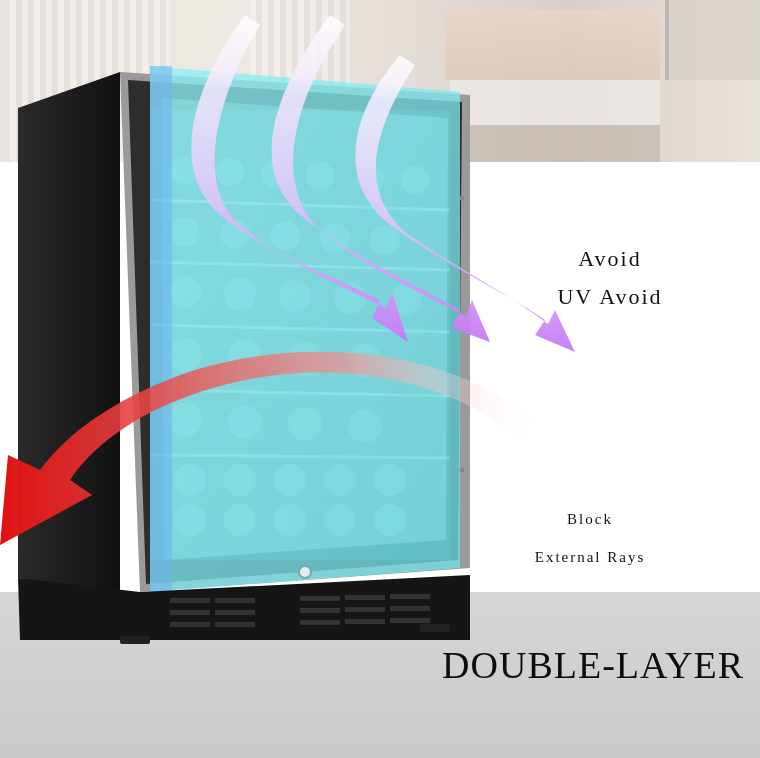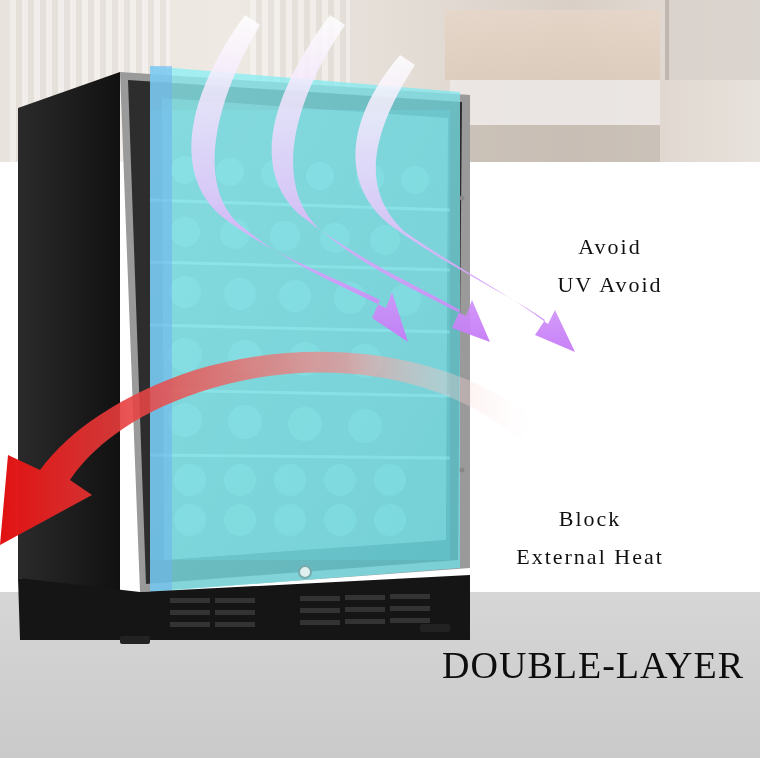--- a/index.html
+++ b/index.html
@@ -12,22 +12,22 @@
   .bg-room .counter { position:absolute; top:80px; left:450px; width:210px; height:45px; background:#eeeae8; opacity:.8; }
   .bg-room .lowercab { position:absolute; top:125px; left:455px; width:205px; height:37px; background:#bdb2a9; opacity:.6; }
   .bg-room .window { position:absolute; top:0; left:665px; width:95px; height:80px; background:#d9d2cc; border-left:4px solid #b8b0a8; opacity:.8; }
   .bg-white { position:absolute; left:0; top:162px; width:760px; height:430px; background:#ffffff; }
   .bg-floor { position:absolute; left:0; top:592px; width:760px; height:166px; background:linear-gradient(180deg,#d6d6d6 0%,#cacaca 100%); }
 
   .fridge { position:absolute; left:0; top:0; width:760px; height:758px; }
 
   .label { position:absolute; color:#111; text-align:center; letter-spacing:2px; }
   .label div { line-height:38px; }
-  .uv-label { left:520px; top:228px; width:180px; font-size:22px; }
-  .heat-label { left:490px; top:500px; width:200px; font-size:22px; }
+  .uv-label { left:520px; top:240px; width:180px; font-size:22px; }
+  .heat-label { left:490px; top:500px; width:200px; font-size:15px; }
   .headline { position:absolute; right:16px; top:640px; text-align:left; color:#0d0d0d; font-size:38px; letter-spacing:1px; }
   .headline div { line-height:50px; }
 </style>
 </head>
 <body>
 
 <div class="scene">
   <div class="bg-room">
     <div class="curtain" style="left:10px;width:160px;"></div>
     <div class="curtain" style="left:250px;width:100px;"></div>
@@ -148,19 +148,19 @@
     <path d="M520,440 C440,370 310,355 200,392 C130,415 90,450 70,480 L92,495 L0,545 L8,455 L40,470 C70,430 120,395 195,370 C310,335 450,350 535,420 Z" fill="url(#heat)"></path>
   </svg>
 
   <div class="label uv-label">
     <div>Avoid</div>
     <div>UV Avoid</div>
   </div>
 
   <div class="label heat-label">
     <div>Block</div>
-    <div>External Heat</div>
+    <div>External Rays</div>
   </div>
 
   <div class="headline">
     <div>DOUBLE-LAYER</div>
   </div>
 </div>
 
 </body></html>

